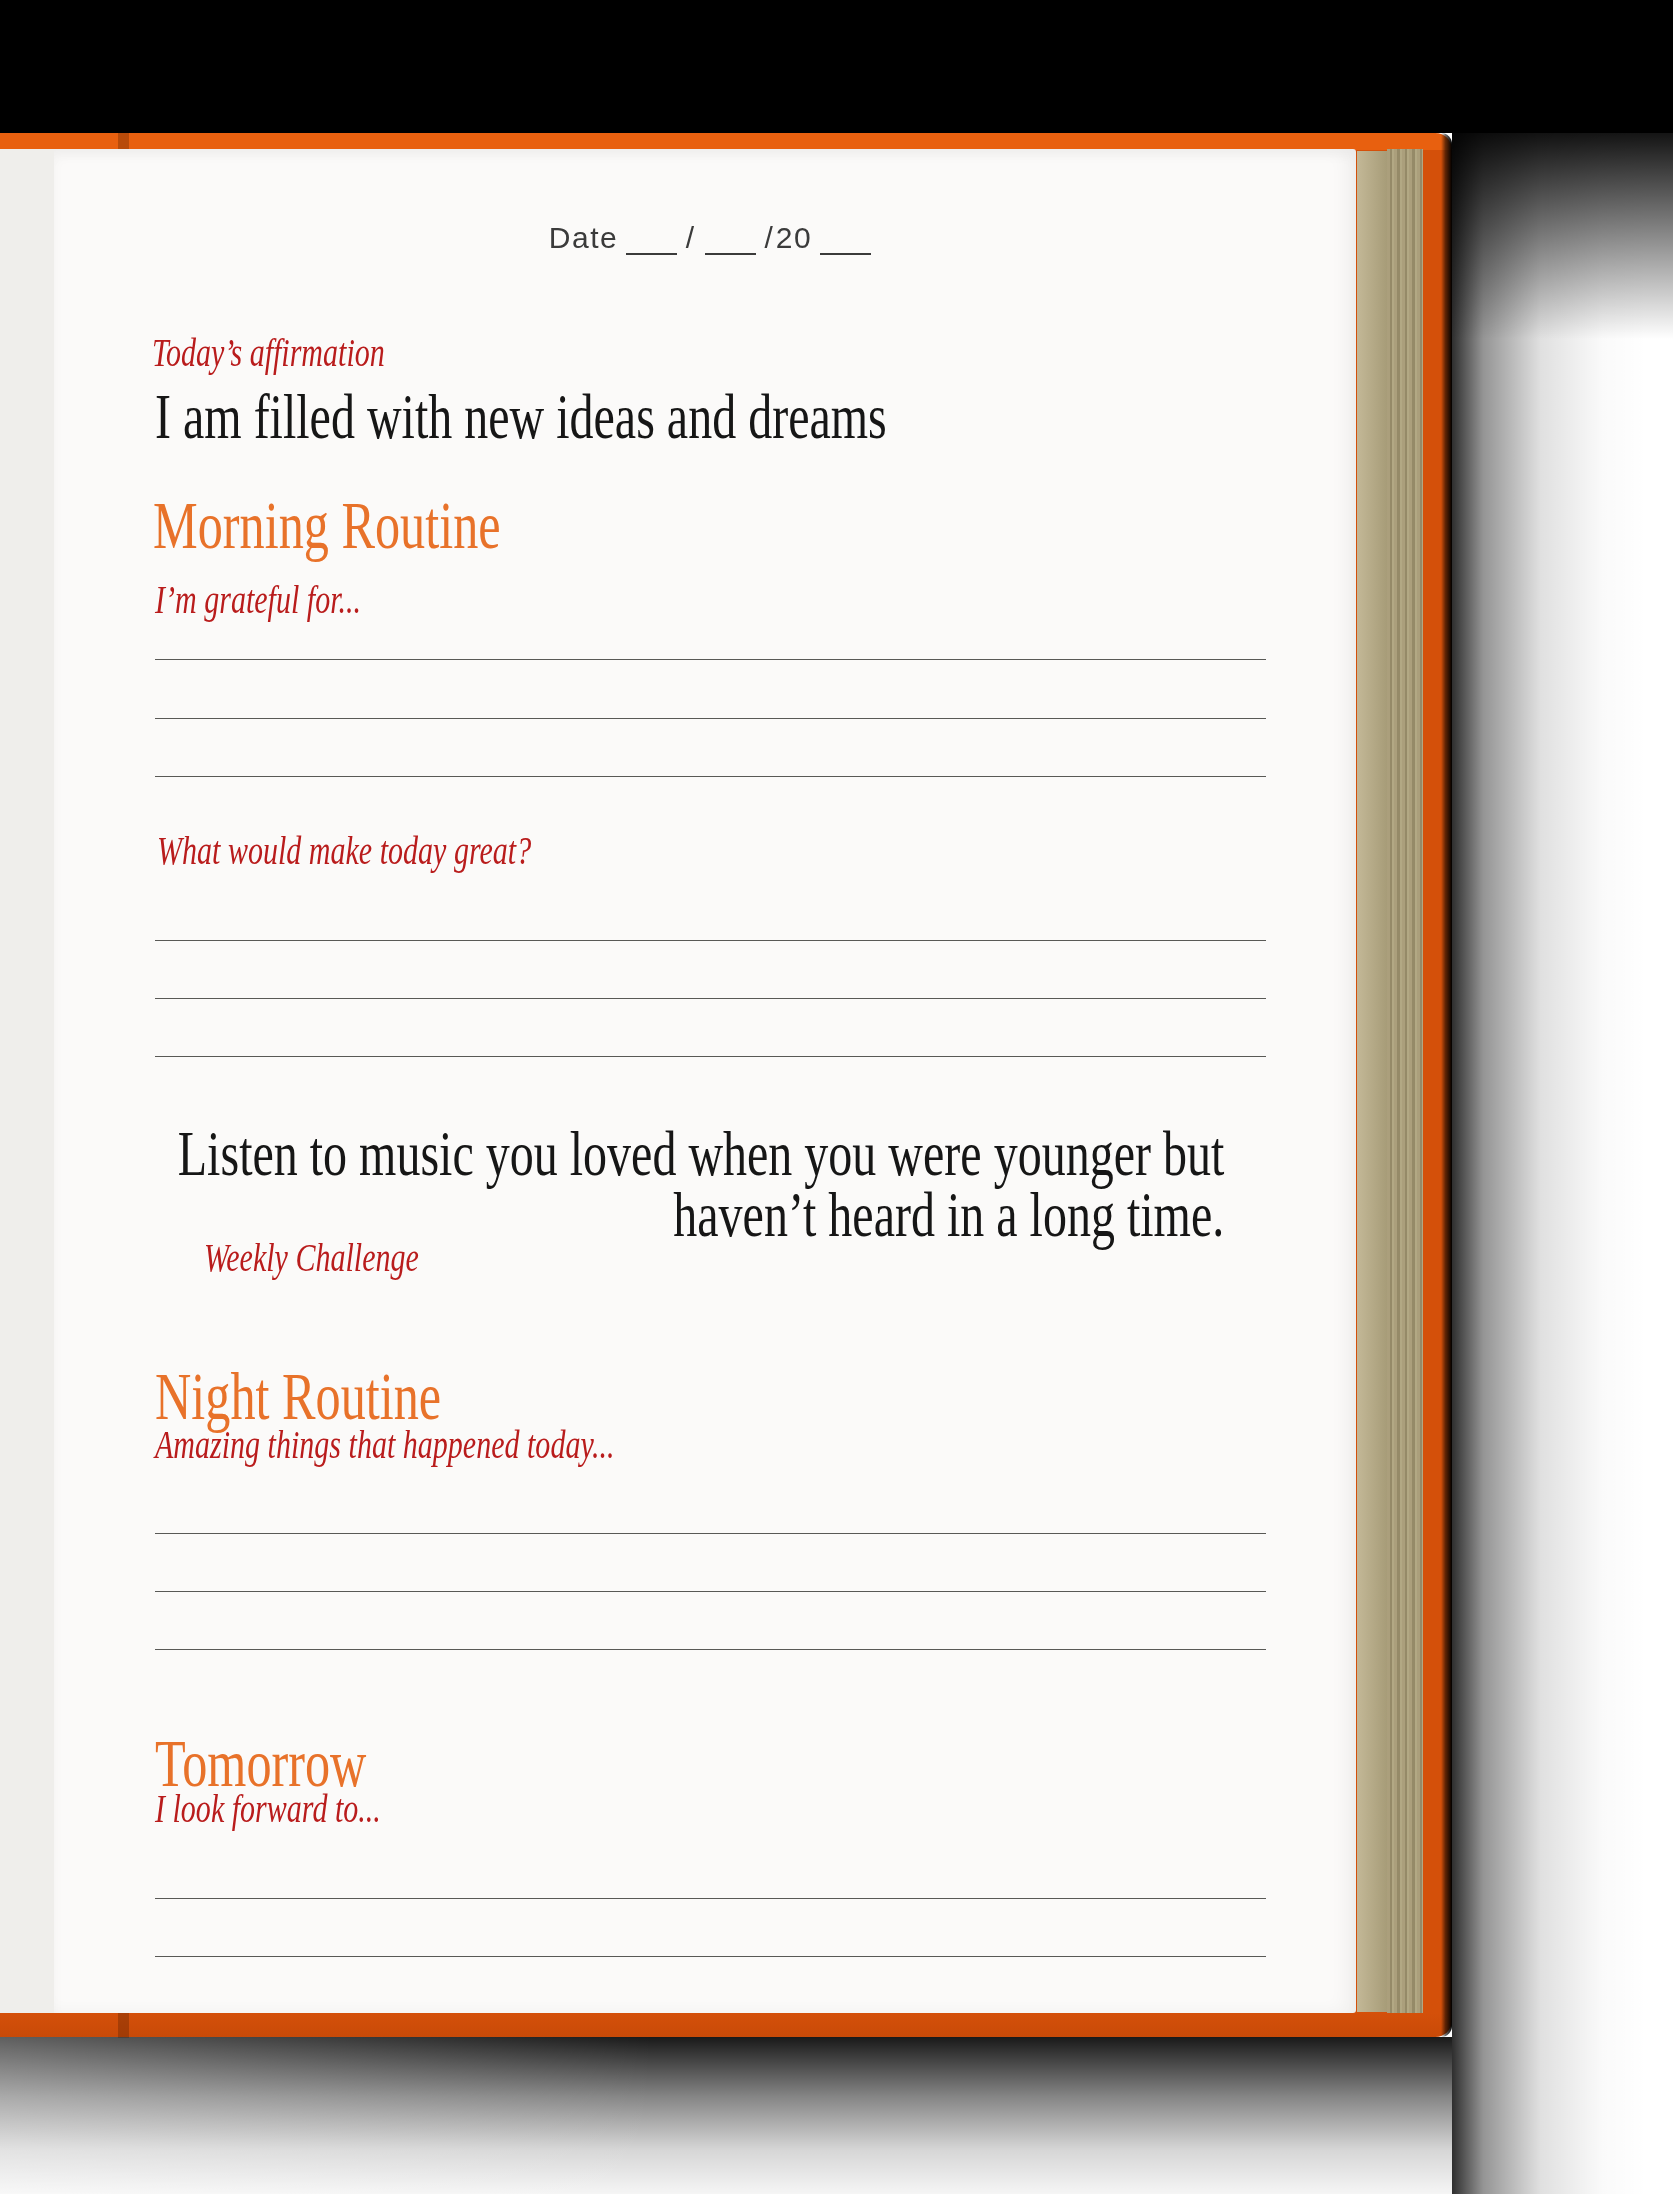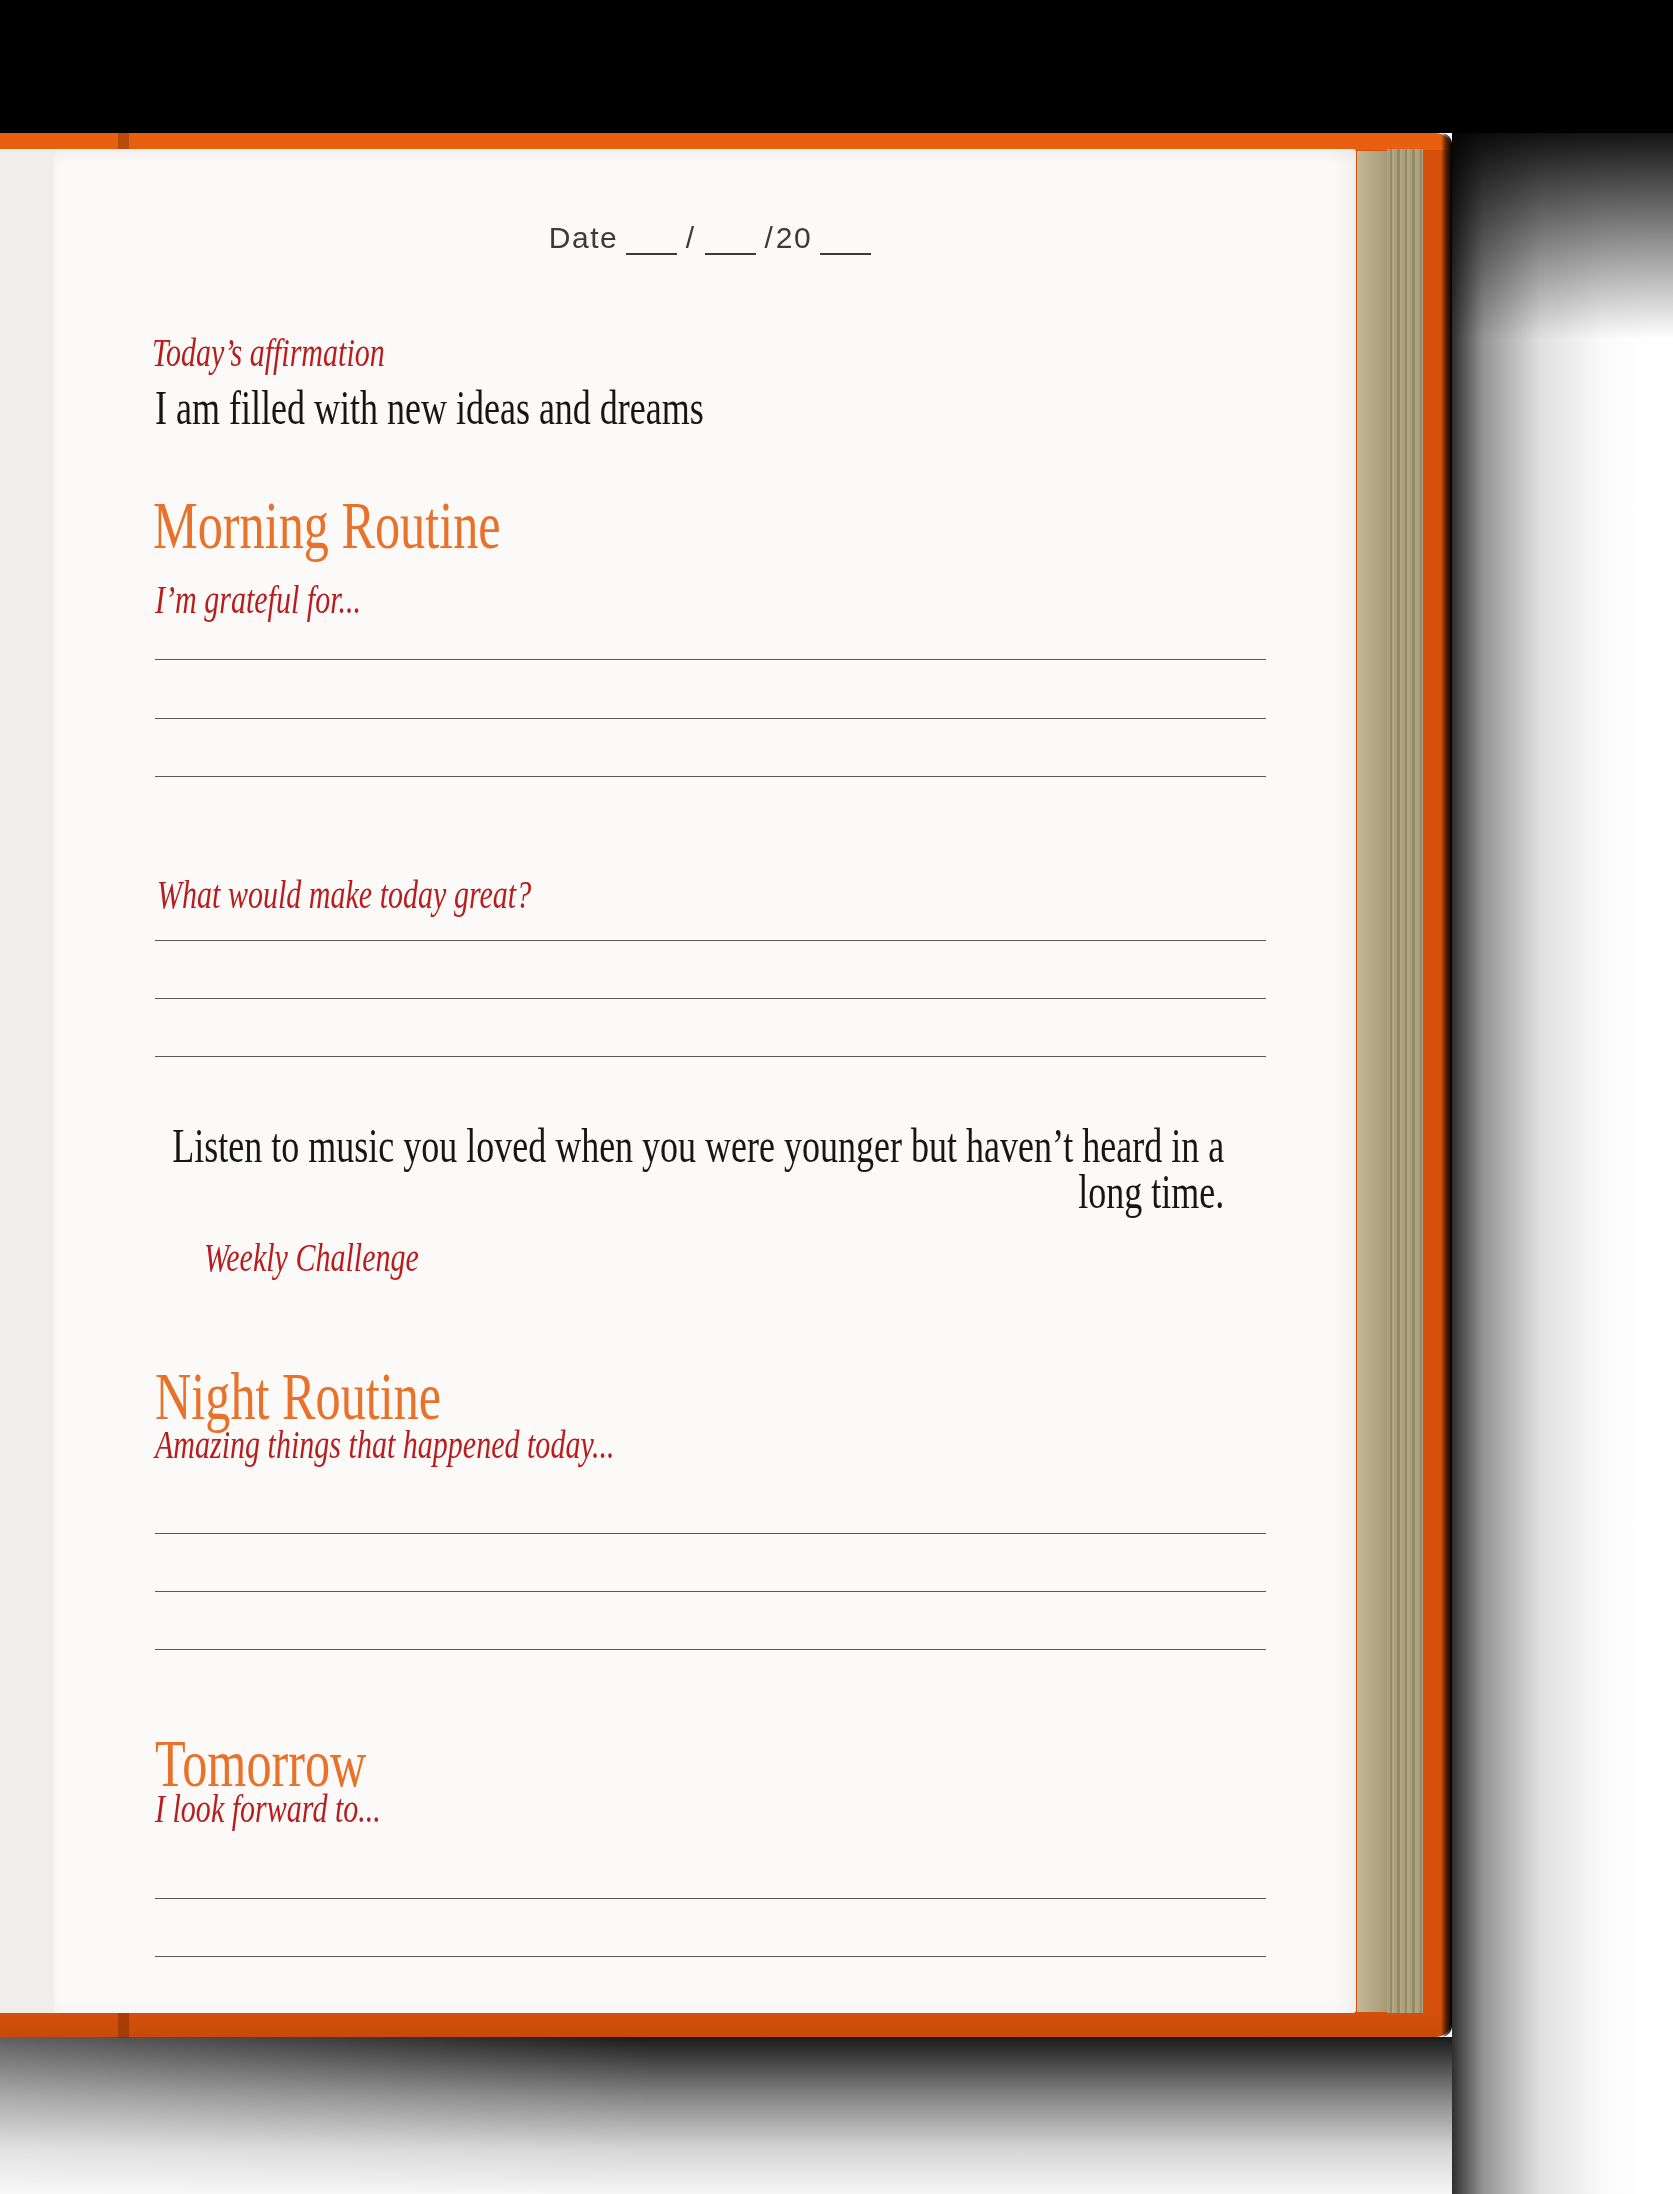--- a/index.html
+++ b/index.html
@@ -55,21 +55,21 @@
   }
   .page{
     position:absolute;left:54px;top:149px;width:1302px;height:1864px;
     background:#fbfaf9;border-radius:0 3px 3px 0;
     box-shadow:inset -10.6px 0 16.6px rgba(0,0,0,.045), inset 0 7.5px 12px rgba(0,0,0,.03);
   }
   
   .abs{position:absolute;}
   .cond{display:inline-block;transform:scaleX(.75);transform-origin:0 0;white-space:nowrap;line-height:1;}
   .cond-lbl{display:inline-block;transform:scaleX(.77);transform-origin:0 0;white-space:nowrap;line-height:1;}
-  .body-serif{font-size:48px;color:#161616;}
+  .body-serif{font-size:64px;color:#161616;}
   .heading{font-size:67px;color:#e8722a;}
   .label-italic{font-style:italic;font-size:39px;color:#b91c1c;}
   .challenge-block{width:1419px;white-space:normal;line-height:.96;}
   .rule{position:absolute;left:155px;width:1111px;height:0;border-top:1.5px solid rgba(60,60,58,.85);}
   
   .date-row{
     position:absolute;left:487px;top:223px;width:453px;
     display:flex;justify-content:center;align-items:flex-end;
     font-family:"Liberation Sans","DejaVu Sans",sans-serif;
     font-size:30px;color:#3b3b3b;letter-spacing:1.5px;line-height:1;
@@ -117,21 +117,21 @@
   <div class="abs heading" style="left:153px;top:487px;">
     <span class="cond">Morning Routine</span>
   </div>
   <div class="abs label-italic" style="left:155px;top:577px;">
     <span class="cond-lbl">I’m grateful for...</span>
   </div>
   <div class="rule" style="top:659px;"></div>
   <div class="rule" style="top:718px;"></div>
   <div class="rule" style="top:776px;"></div>
 
-  <div class="abs label-italic" style="left:157px;top:828px;margin-top:44px;">
+  <div class="abs label-italic" style="left:157px;top:828px;">
     <span class="cond-lbl">What would make today great?</span>
   </div>
   <div class="rule" style="top:940px;"></div>
   <div class="rule" style="top:998px;"></div>
   <div class="rule" style="top:1056px;"></div>
 
   <div class="abs body-serif" style="left:160px;top:1123px;">
     <span class="cond challenge-block">Listen to music you loved when you were younger but haven’t heard in a long time.</span>
   </div>
   <div class="abs label-italic" style="left:157px;top:1235px;margin-left:47px;">

